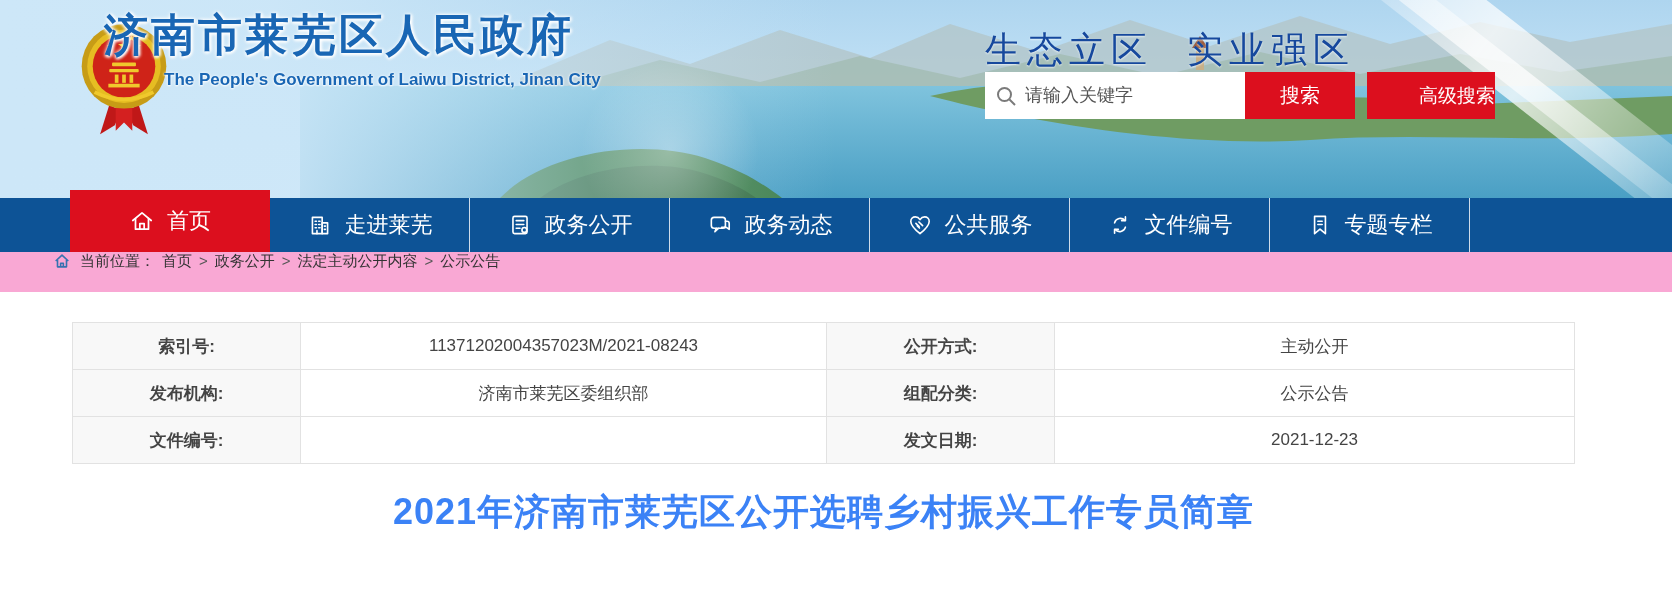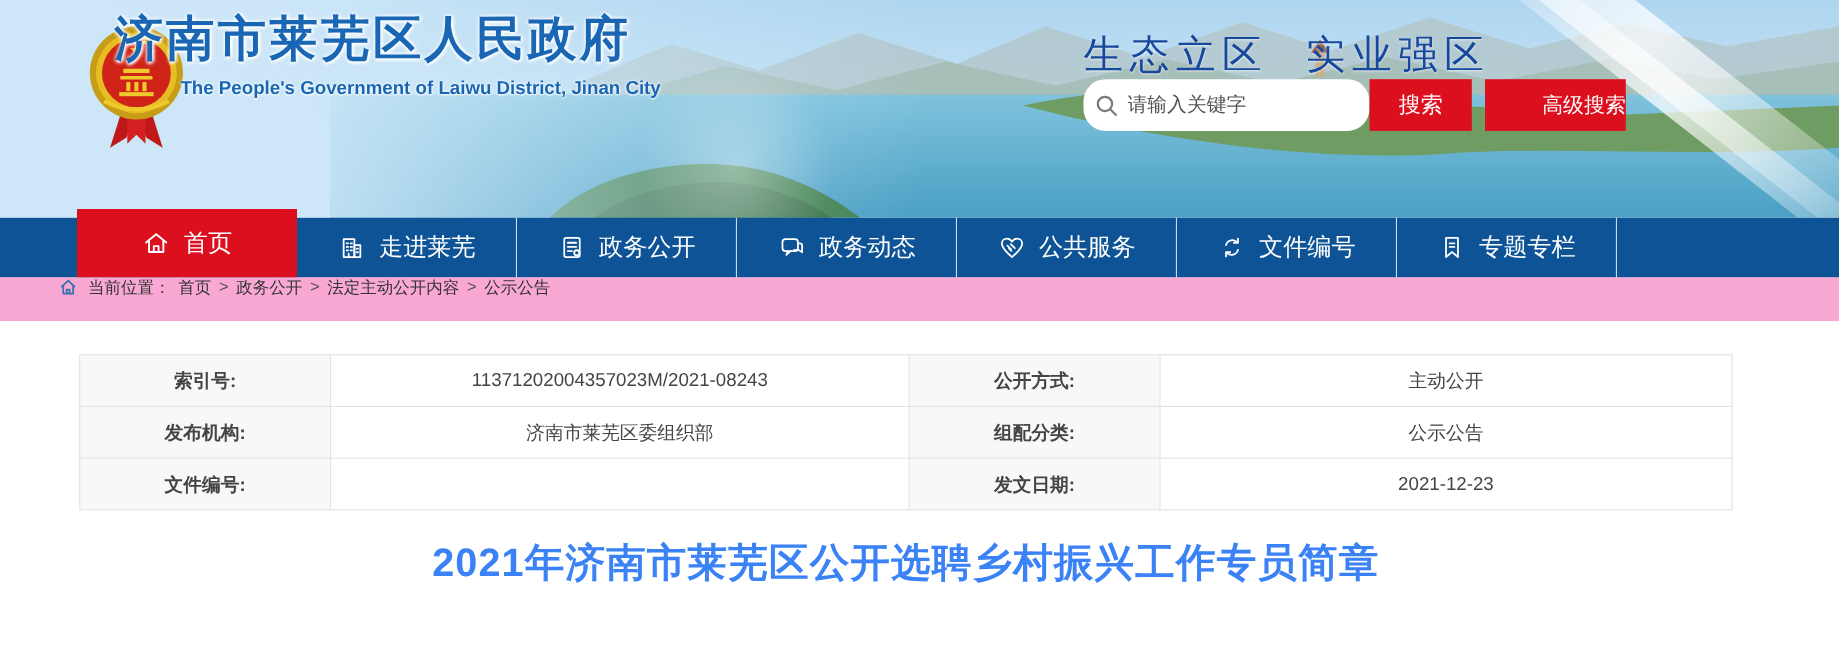--- a/index.html
+++ b/index.html
@@ -25,26 +25,26 @@
     color:#1966b4; letter-spacing:3px; white-space:nowrap;
     text-shadow:0 0 4px #fff, 0 2px 3px rgba(255,255,255,.95), 2px 0 3px rgba(255,255,255,.9); }
   .site-subtitle { position:absolute; left:122px; top:70px; font-size:17px; font-weight:bold; color:#1966b4;
     white-space:nowrap; text-shadow:0 1px 2px rgba(255,255,255,.95), 0 0 3px #fff;margin-left:42px; }
 
   .slogan { position:absolute; left:985px; top:26px; font-size:36px; font-weight:normal; color:#16489d;
     letter-spacing:6px; white-space:nowrap; text-shadow:0 1px 2px rgba(255,255,255,.7); }
   .slogan .gap { display:inline-block; width:34px; }
 
   .search-area { position:absolute; left:985px; top:72px; height:47px; display:flex; align-items:stretch; }
-  .search-box { width:260px; background:#fff; display:flex; align-items:center; padding:0 10px;border-radius:20px; }
+  .search-box { width:260px; background:#fff; display:flex; align-items:center; padding:0 10px; }
   .search-box svg { flex:0 0 auto; margin-right:8px; }
   .search-input { border:none; outline:none; width:100%; font-size:18px; color:#333;
     font-family:"Liberation Sans", sans-serif; background:transparent; }
   .search-input::placeholder { color:#555; }
-  .btn-search { width:93px; background:#dc0f1e; color:#fff; font-size:20px; border:none; cursor:pointer;
+  .btn-search { width:110px; background:#dc0f1e; color:#fff; font-size:20px; border:none; cursor:pointer;
     font-family:"Liberation Sans", sans-serif; }
   .btn-advanced { width:128px; margin-left:12px; background:#dc0f1e; color:#fff; font-size:19px; border:none;
     cursor:pointer; font-family:"Liberation Sans", sans-serif;text-align:right; }
 
   
   .mainnav { position:relative; width:100%; height:54px; background:#0d5396; }
   .mainnav ul { list-style:none; display:flex; margin-left:70px; height:54px; }
   .mainnav li { position:relative; width:200px; height:54px; display:flex; align-items:center;
     justify-content:center; gap:12px; color:#fff; font-size:22px; cursor:pointer;
     border-right:1px solid rgba(255,255,255,.8); }

